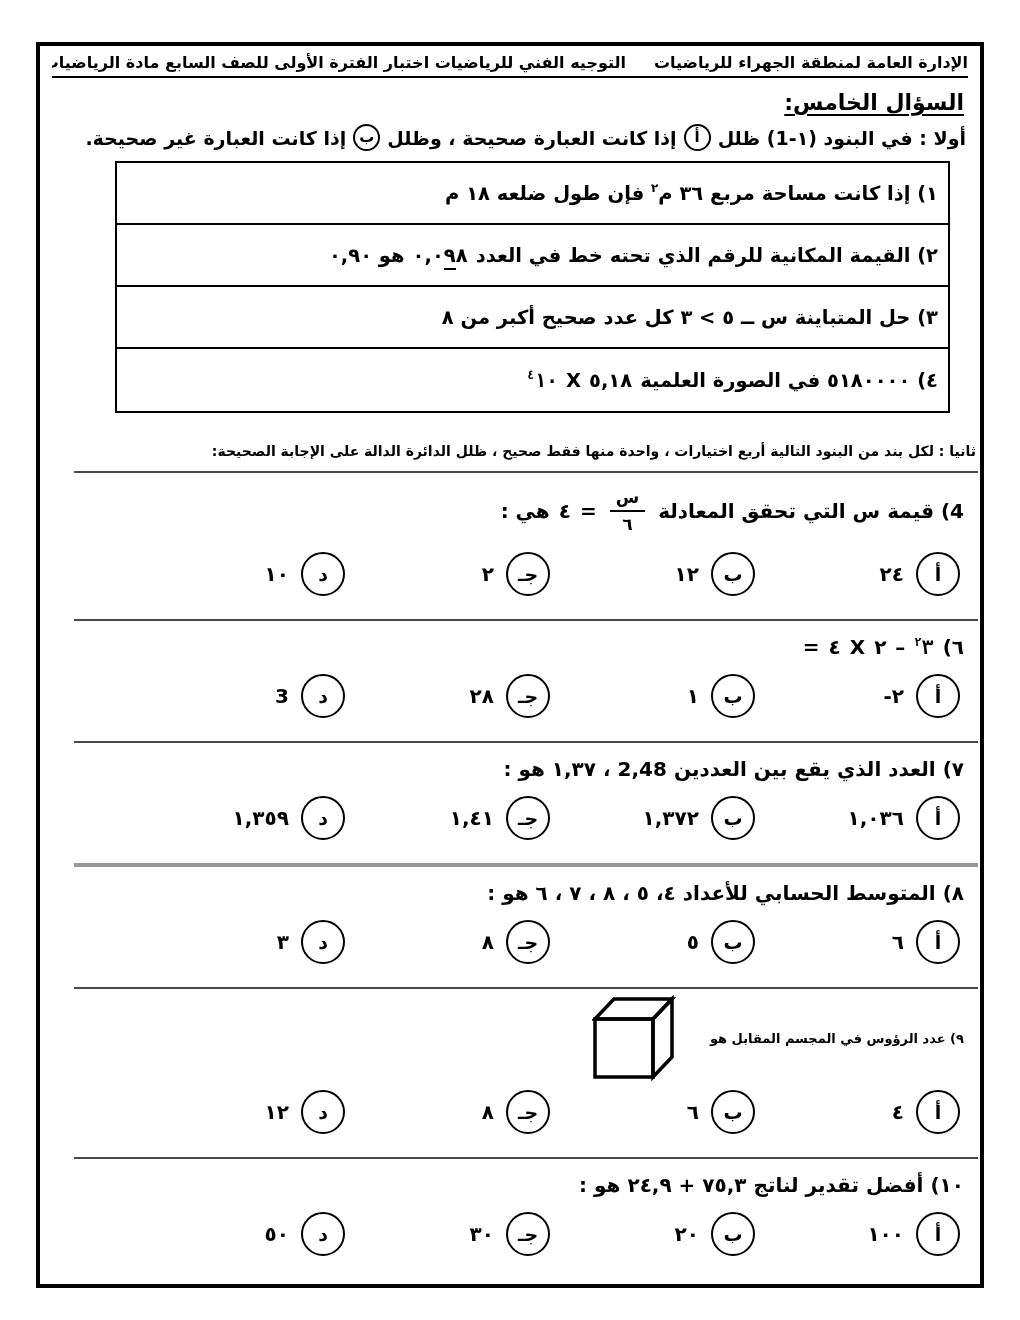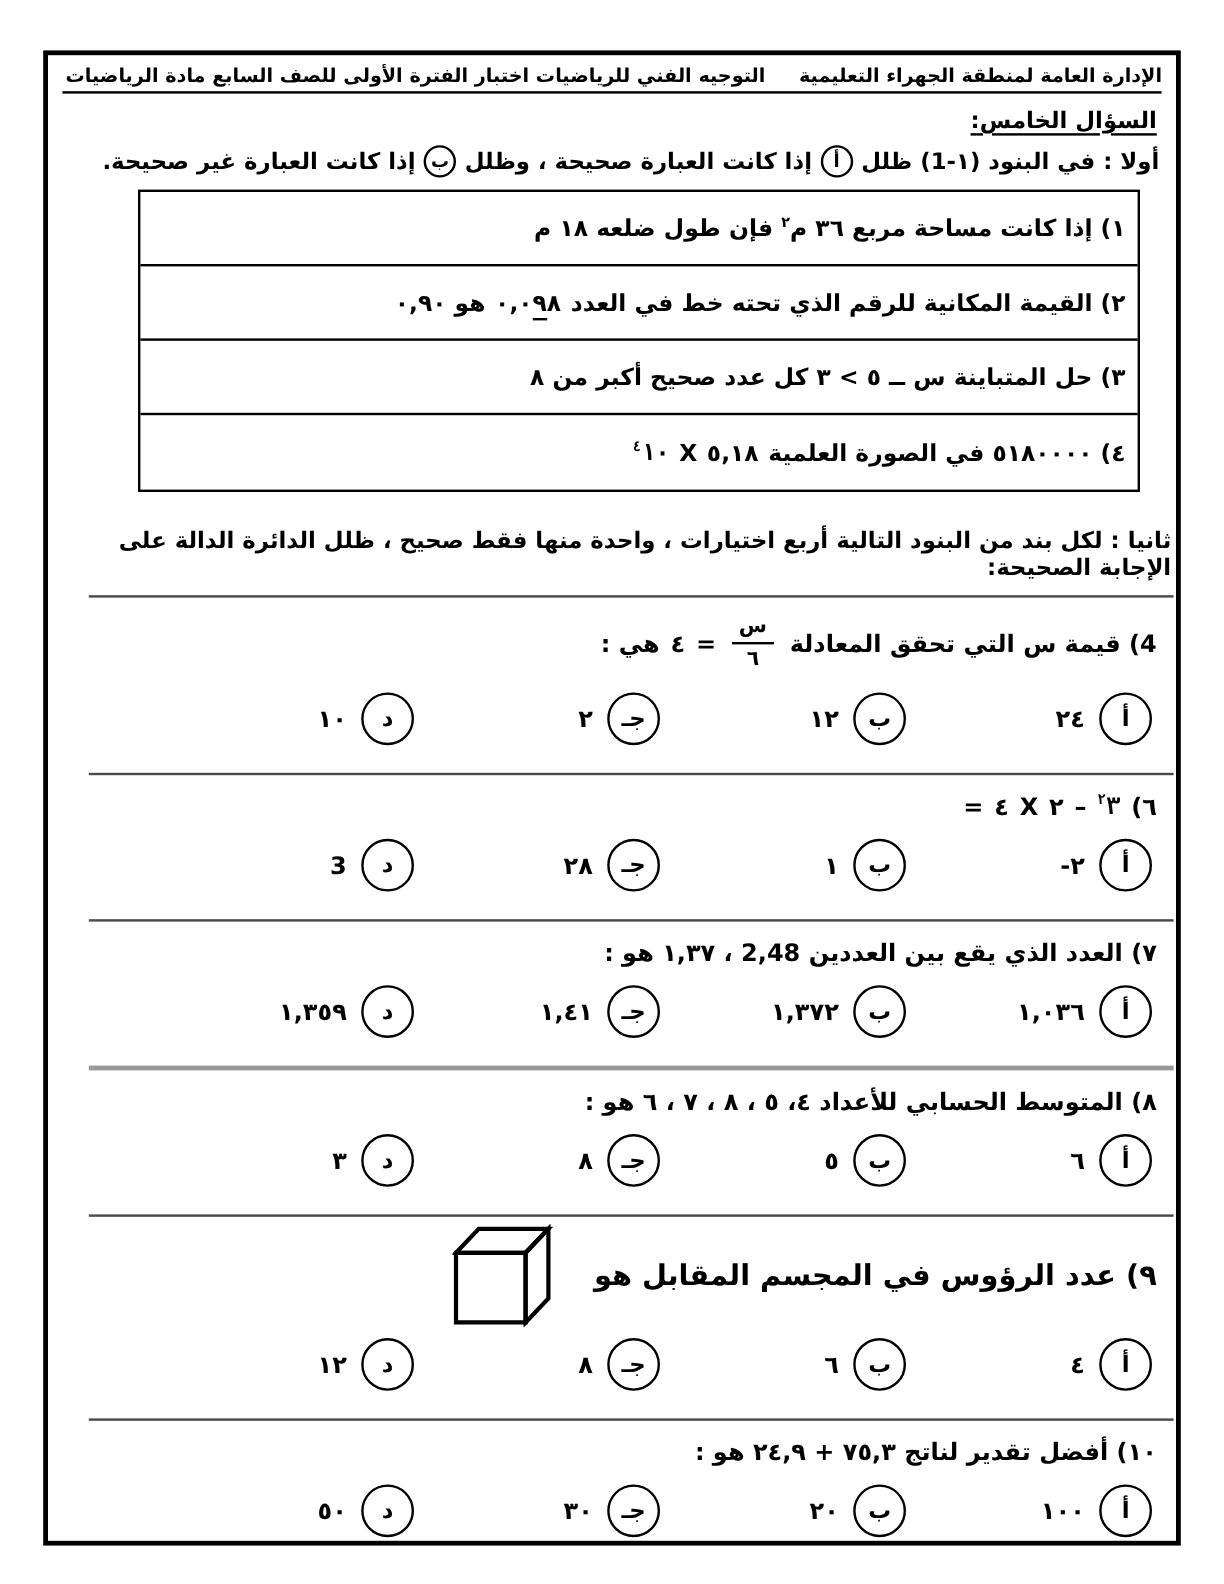--- a/index.html
+++ b/index.html
@@ -26,21 +26,21 @@
     justify-content: space-between;
     gap: 28px;
     margin: 7px 12px 0 12px;
     padding-bottom: 4px;
     border-bottom: 2.5px solid #000;
     font-size: 16px;
     white-space: nowrap;
     overflow: hidden;
   }
   
-  .section-title { direction: rtl; text-align: right; font-size: 19px; margin: 12px 16px 0 0; }
+  .section-title { direction: rtl; text-align: right; font-size: 22px; margin: 12px 16px 0 0; }
   .section-title .ul { text-decoration: underline; text-decoration-thickness: 2px; text-underline-offset: 4px; }
   
   .instr {
     direction: rtl;
     display: flex; align-items: center; gap: 7px;
     font-size: 19px;
     margin: 9px 14px 0 0;
   }
   .mini-circle {
     display: inline-flex; width: 27px; height: 27px; flex: none;
@@ -58,37 +58,37 @@
     font-size: 19.5px;
     border-bottom: 2.5px solid #000;
   }
   .srow:last-child { border-bottom: none; }
   .inline-rtl { direction: rtl; unicode-bidi: isolate; }
   sup { font-size: 12px; }
   .ltr { direction: ltr; unicode-bidi: isolate; }
   .u-digit { border-bottom: 2.5px solid #000; padding-bottom: 1px; }
   .pow { direction: ltr; unicode-bidi: isolate; font-family: Liberation Mono, monospace; }
   
-  .part2 { direction: rtl; text-align: right; font-size: 19px; margin: 30px 4px 0 0; }
+  .part2 { direction: rtl; text-align: right; font-size: 14px; margin: 30px 4px 0 0; }
   
   .hr { height: 0; border-top: 2px solid #4a4a4a; margin: 12px 2px 0 34px; }
   .hr.thick { border-top: 4px solid #999; }
   .qline {
     direction: rtl;
     display: flex; align-items: center; gap: 9px;
     font-size: 20px;
     margin: 6px 16px 0 0;
     min-height: 64px;
   }
   .qline.flat { min-height: 36px; margin-top: 8px; }
   .frac { display: inline-flex; flex-direction: column; align-items: center; font-size: 17px; line-height: 1; }
   .frac-top { padding: 0 10px 4px 10px; }
   .frac-bot { border-top: 2.5px solid #000; padding: 4px 12px 0 12px; }
   
-  .q9row { direction: rtl; display: flex; align-items: center; gap: 26px; margin: 6px 16px 0 0; font-size: 24px; }
+  .q9row { direction: rtl; display: flex; align-items: center; gap: 26px; margin: 6px 16px 0 0; font-size: 13px; }
   .cube-svg { flex: none; }
   
   .opts {
     display: grid; grid-template-columns: repeat(4, 1fr);
     direction: rtl;
     align-items: center;
     padding: 9px 20px 11px 100px;
   }
   .opt { display: flex; direction: rtl; align-items: center; gap: 12px; }
   .bubble {
@@ -98,21 +98,21 @@
     font-size: 19px; line-height: 1;
   }
   .val { font-size: 20px; direction: ltr; unicode-bidi: isolate; }
 </style>
 </head>
 <body>
 
 <div class="frame">
 
   <div class="header">
-    <span>الإدارة العامة لمنطقة الجهراء التعليمية</span>
+    <span>الإدارة العامة لمنطقة الجهراء للرياضيات</span>
     <span>التوجيه الفني للرياضيات اختبار الفترة الأولى للصف السابع مادة الرياضيات ٢٠٢٣ - ٢٠٢٤</span>
   </div>
 
   <div class="section-title">
     <span class="ul">السؤال الخامس:</span>
   </div>
 
   <div class="instr">
     <span>أولا : في البنود (١-1) ظلل</span>
     <span class="mini-circle">

